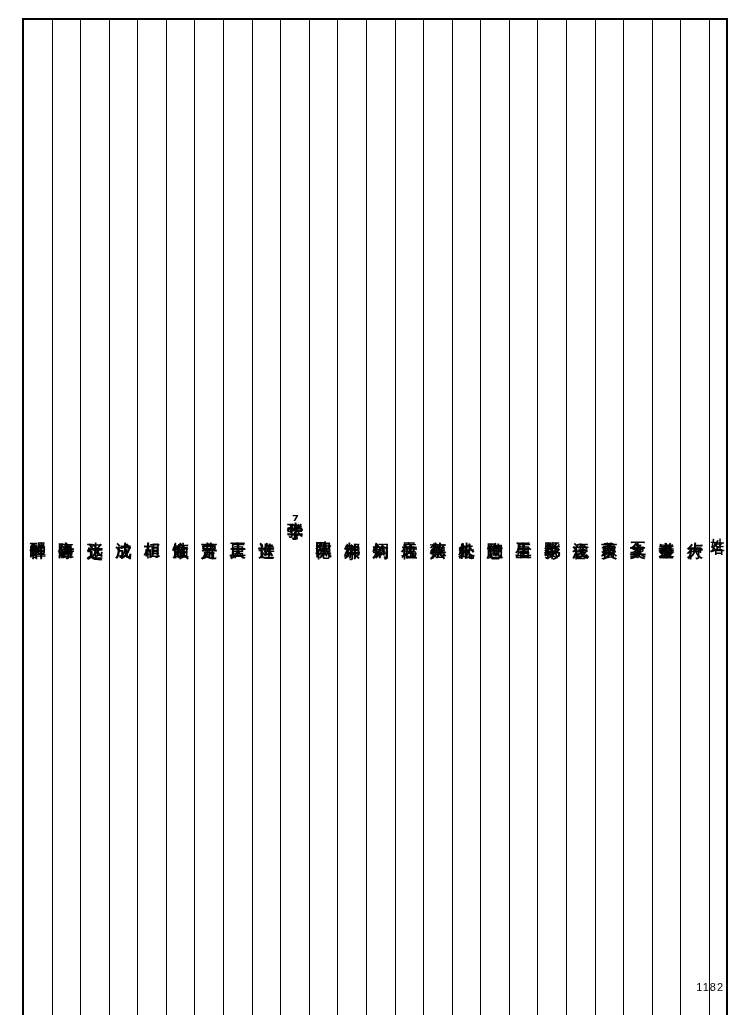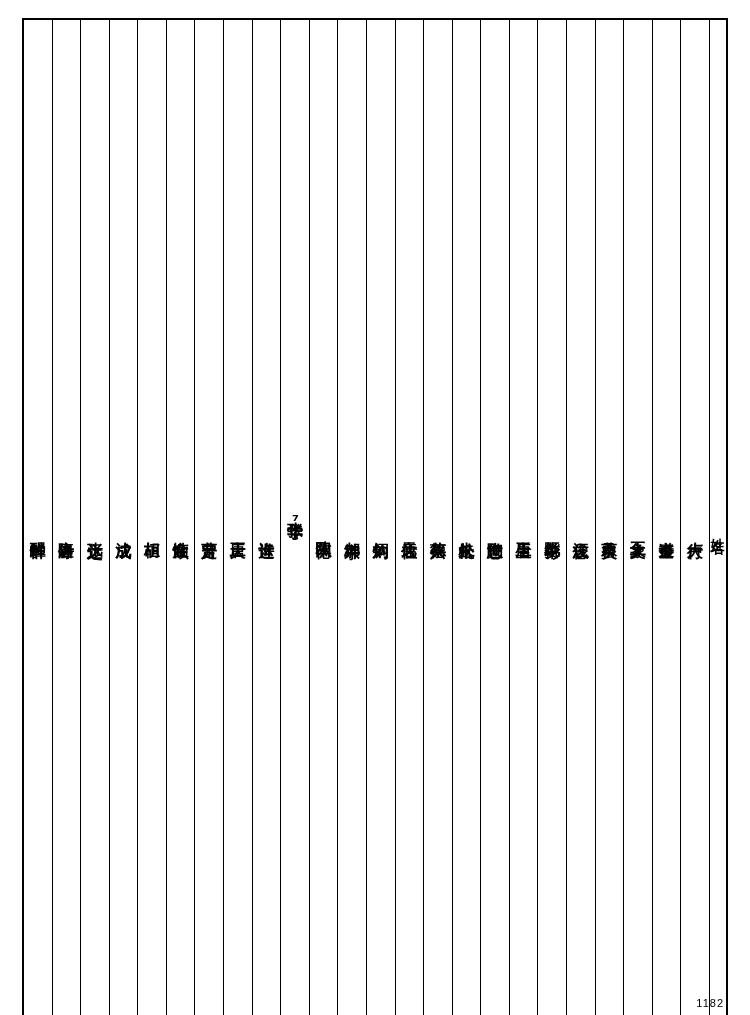--- a/index.html
+++ b/index.html
@@ -52,21 +52,21 @@
   
   .r-name   td{height:58px;}
 
   .r-name .vt{font-size:16px;font-weight:bold;line-height:1.0;}
 
   
   .hdr .vt{font-size:14px;font-weight:bold;letter-spacing:3px;}
 
   .pageno{
     position:absolute;
-    right:26px;bottom:6px;
+    right:26px;bottom:22px;
     font-size:11px;
     font-family:"Liberation Sans", sans-serif;
     letter-spacing:1px;
   }
 </style>
 </head>
 <body>
 
 <div class="page">
 

